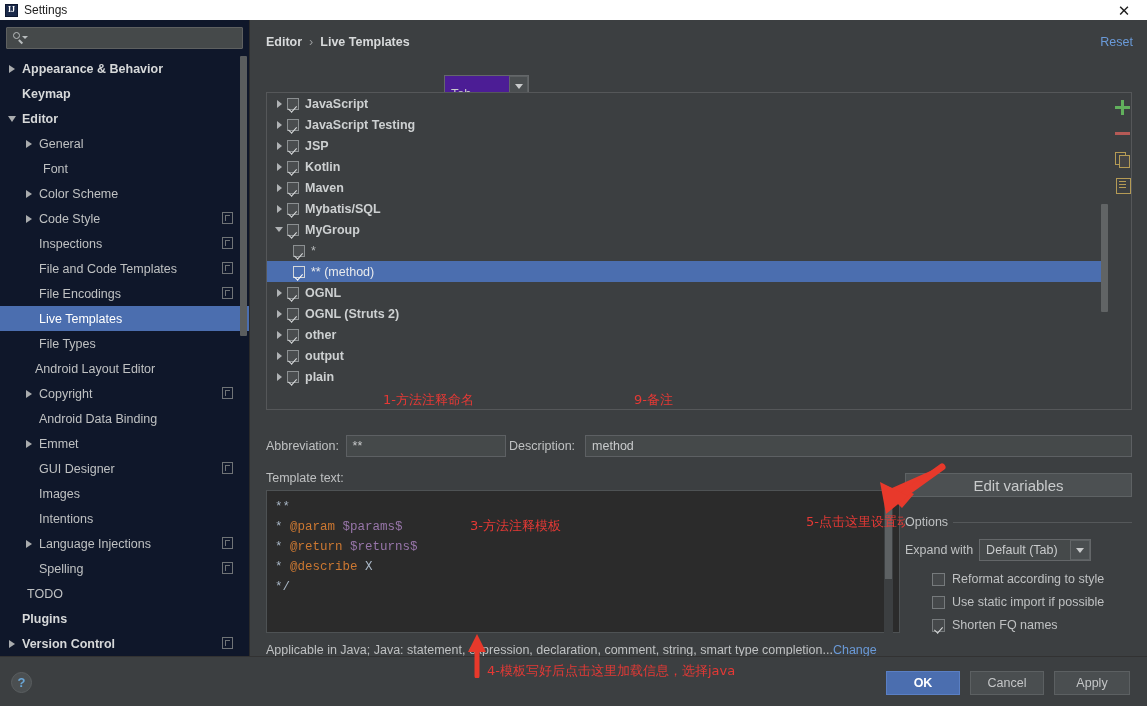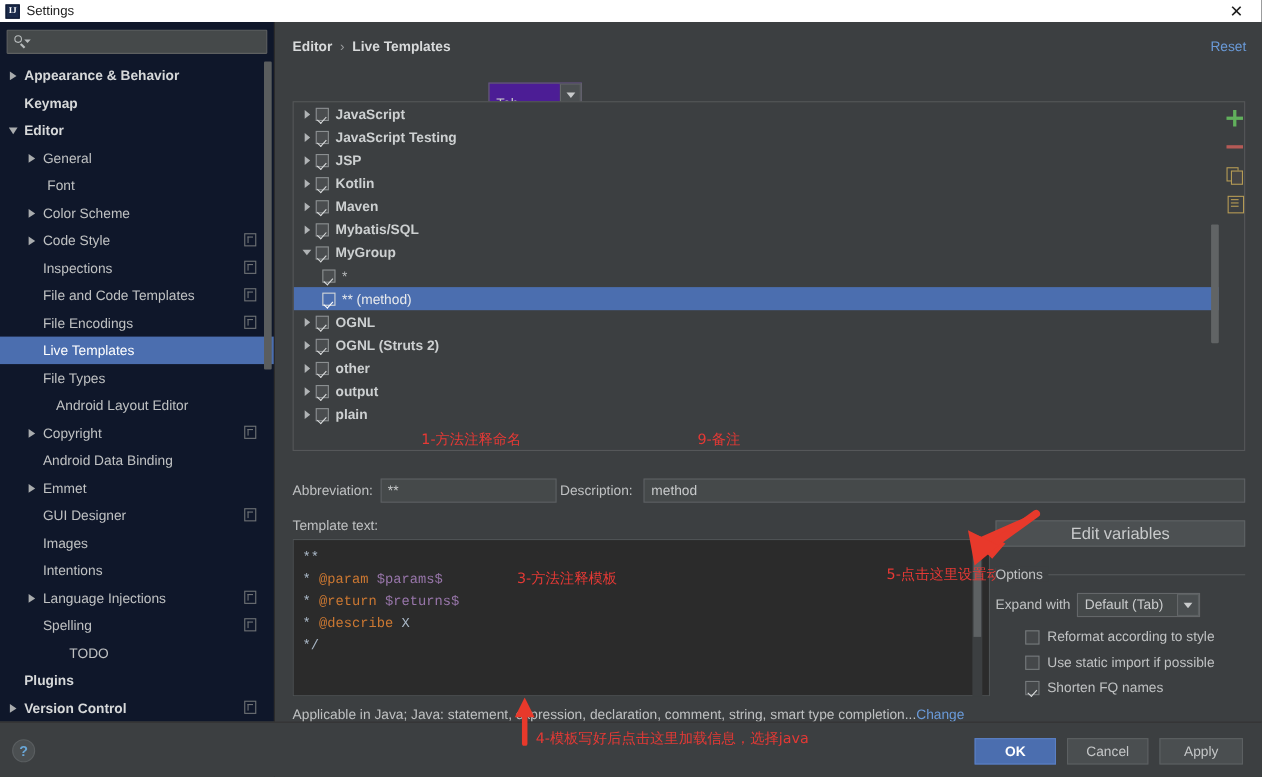--- a/index.html
+++ b/index.html
@@ -405,21 +405,21 @@
           <span class="copy-badge"></span>
         </div>
         <div class="nav-item selected" style="padding-left: 22px;">
           <span class="arrow-slot"></span>
           <span class="nav-label" style="margin-left: 4px;">Live Templates</span>
         </div>
         <div class="nav-item" style="padding-left: 22px;">
           <span class="arrow-slot"></span>
           <span class="nav-label" style="margin-left: 4px;">File Types</span>
         </div>
-        <div class="nav-item" style="padding-left: 34px;">
+        <div class="nav-item" style="padding-left: 18px;">
           <span class="arrow-slot"></span>
           <span class="nav-label" style="margin-left: 4px;">Android Layout Editor</span>
         </div>
         <div class="nav-item" style="padding-left: 22px;">
           <span class="arrow-slot">
             <span class="arrow"></span>
           </span>
           <span class="nav-label" style="margin-left: 4px;">Copyright</span>
           <span class="copy-badge"></span>
         </div>
@@ -451,21 +451,21 @@
             <span class="arrow"></span>
           </span>
           <span class="nav-label" style="margin-left: 4px;">Language Injections</span>
           <span class="copy-badge"></span>
         </div>
         <div class="nav-item" style="padding-left: 22px;">
           <span class="arrow-slot"></span>
           <span class="nav-label" style="margin-left: 4px;">Spelling</span>
           <span class="copy-badge"></span>
         </div>
-        <div class="nav-item" style="padding-left: 22px; margin-left: 24px;">
+        <div class="nav-item" style="padding-left: 10px;">
           <span class="arrow-slot"></span>
           <span class="nav-label" style="margin-left: 4px;">TODO</span>
         </div>
         <div class="nav-item bold" style="padding-left: 5px;">
           <span class="arrow-slot"></span>
           <span class="nav-label" style="margin-left: 4px;">Plugins</span>
         </div>
         <div class="nav-item bold" style="padding-left: 5px;">
           <span class="arrow-slot">
             <span class="arrow"></span>

